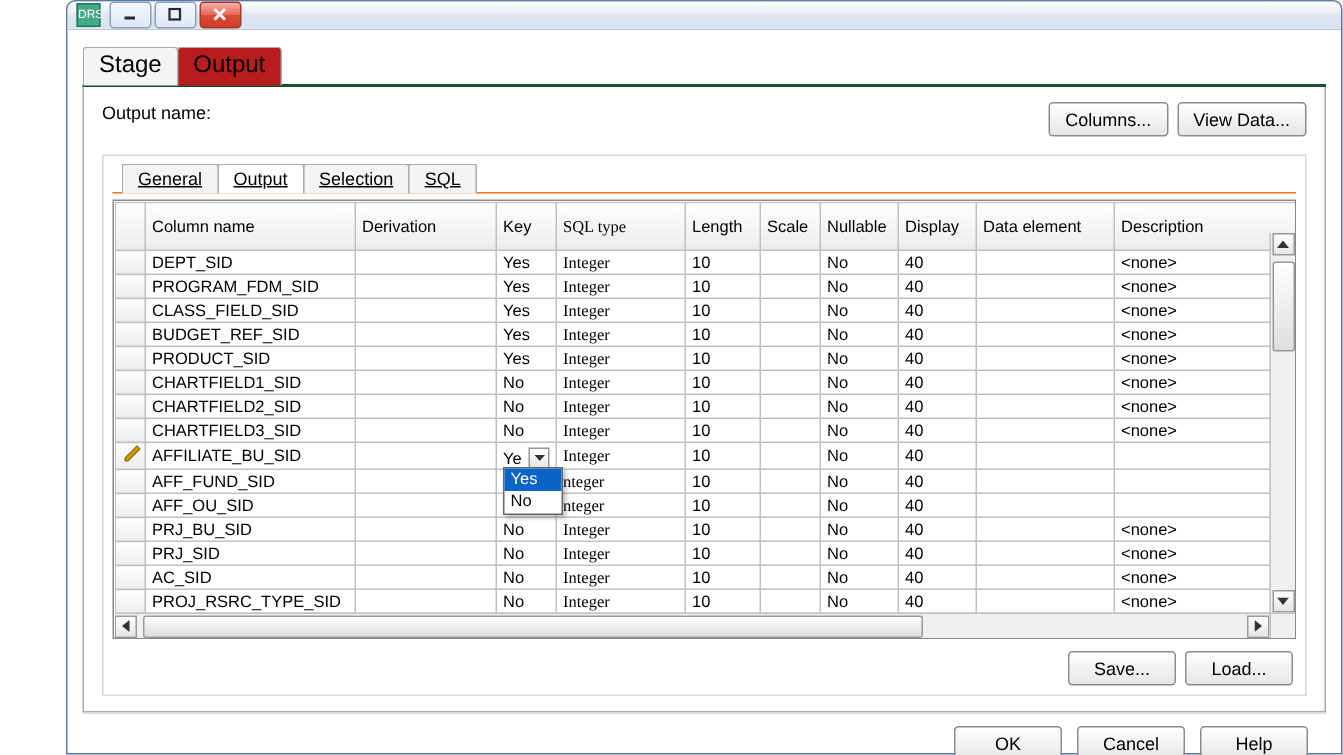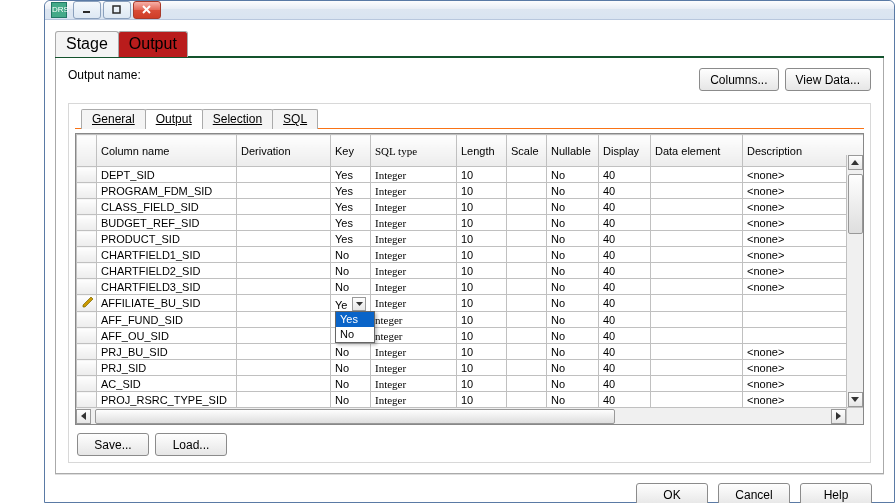--- a/index.html
+++ b/index.html
@@ -159,21 +159,21 @@
   height:15px; width:520px; margin-left:4px;
   border:1px solid #999; border-radius:2px;
   background:linear-gradient(#fefefe,#dedede);
 }
 .hscroll .spacer { flex:1; }
 .corner {
   position:absolute; right:0; bottom:0; width:17px; height:17px;
   background:#f0f0f0; border-left:1px solid #c0c0c0; border-top:1px solid #c0c0c0;
 }
 
-.savebar { display:flex; justify-content:flex-start; gap:6px; padding:4px 8px 6px; }
+.savebar { display:flex; justify-content:flex-end; gap:6px; padding:4px 8px 6px; }
 
 .bottombar { display:flex; justify-content:flex-end; gap:10px; padding:8px 12px; border-top:1px solid #ddd; }
 
 
 .c-colname{width:140px;} .c-deriv{width:94px;} .c-key{width:40px;}
 .c-sqltype{width:86px;font-family:Liberation Serif, serif;} .c-len{width:50px;} .c-scale{width:40px;}
 .c-null{width:52px;} .c-disp{width:52px;} .c-elem{width:92px;} .c-desc{width:260px;}
 </style>
 </head>
 <body>

